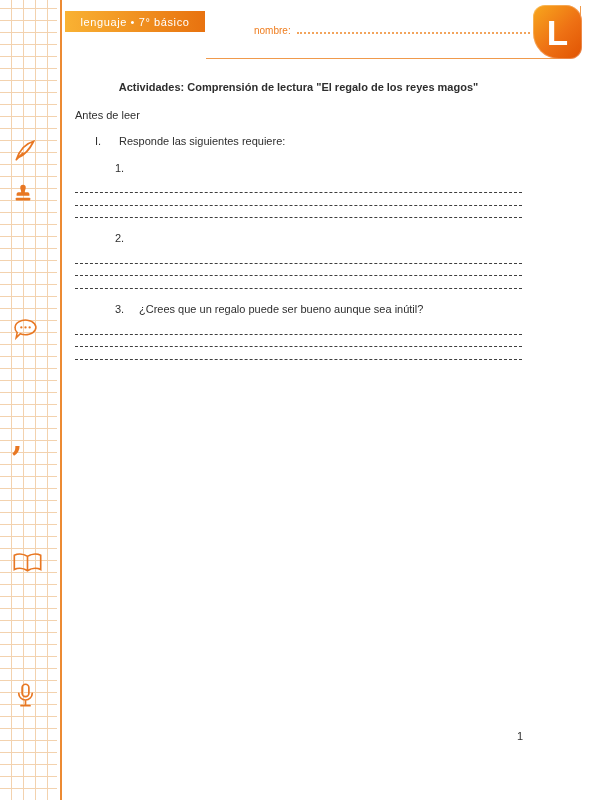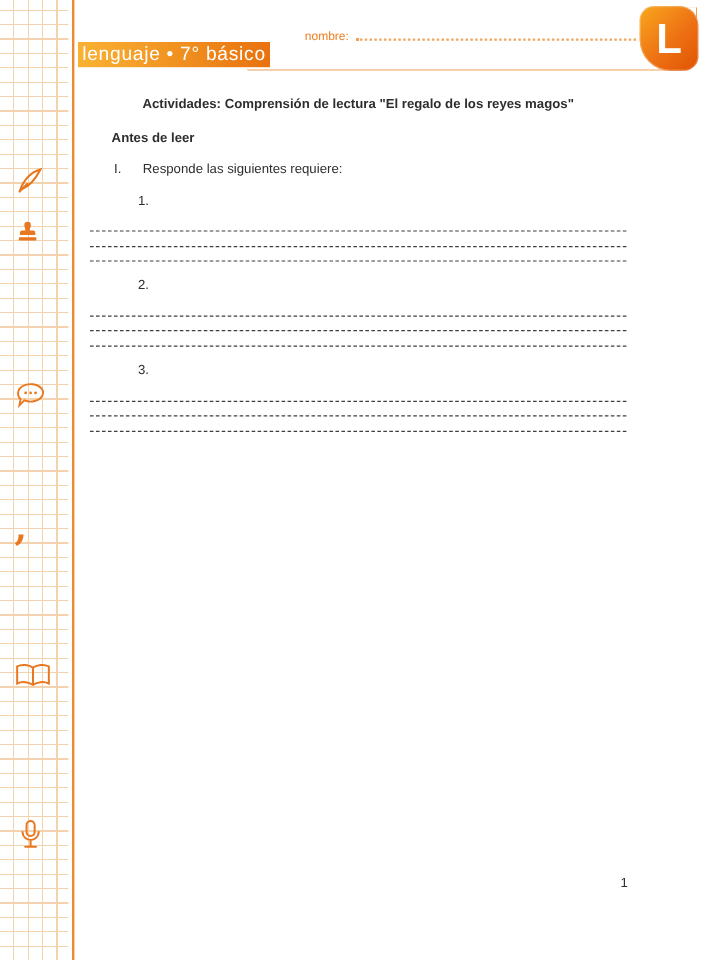--- a/index.html
+++ b/index.html
@@ -16,23 +16,23 @@
       repeating-linear-gradient(90deg, transparent 0 11px, #f3d2ae 11px 12px);
     background-color:#ffffff;
   }
   .sidebar-rule {
     position:absolute; left:60px; top:0; width:2px; height:800px; background:#ec8a33;
   }
   .side-icon { position:absolute; left:12px; color:#e87722; }
 
   
   .subject-bar {
-    position:absolute; left:65px; top:35px; width:160px; height:21px;
+    position:absolute; left:65px; top:11px; width:140px; height:21px;
     background:linear-gradient(90deg,#f9b233,#e8720f);
-    color:#ffffff; font-size:16px; letter-spacing:0.6px;
+    color:#ffffff; font-size:11px; letter-spacing:0.6px;
     display:flex; align-items:center; justify-content:center;
   }
   .header-curve {
     position:absolute; left:206px; top:6px; width:374px; height:52px;
     border-bottom:1.5px solid #f09a4c; border-right:1.5px solid #f09a4c;
     border-bottom-right-radius:16px;
   }
   .logo {
     position:absolute; left:533px; top:5px; width:49px; height:54px;
     background:linear-gradient(135deg,#f8a81d 0%, #ee7114 55%, #e05303 100%);
@@ -47,21 +47,21 @@
   .flabel { padding-bottom:1px;padding-left:32px; }
   .leader { border-bottom:2px dotted #f2a45c; margin:0 6px 3px 6px; }
   .leader.grow { flex:1; margin-right:0; }
   .leader.w1 { width:76px; }
   .leader.w2 { width:92px; }
 
   
   .main { position:absolute; left:75px; top:80px; width:447px; font-size:11px; line-height:1.38; }
   .title { text-align:center; font-weight:bold; margin-bottom:13px; }
   .intro { text-align:justify; margin-bottom:13px; }
-  .before { font-weight:bold; margin-bottom:11px;margin-left:18px; }
+  .before { font-weight:normal; margin-bottom:11px; }
   .instr { display:flex; padding-left:20px; margin-bottom:11px; }
   .instr .num { width:24px; flex:none; }
   .question { display:flex; padding-left:40px; margin-bottom:5px; }
   .question .qnum { width:24px; flex:none; }
   .lines { margin-bottom:13px; }
   .ansline { height:11.5px; border-bottom:1.3px dashed #3f3f3f; }
 
   .pagenum { position:absolute; left:517px; top:730px; font-size:11px; color:#2e2e2e; }
 
   .comma-glyph { font-family:"DejaVu Serif", serif; font-size:30px; font-weight:bold; line-height:0.6; }
@@ -141,20 +141,21 @@
       <span class="qnum">2.</span>
     </div>
     <div class="lines">
       <div class="ansline"></div>
       <div class="ansline"></div>
       <div class="ansline"></div>
     </div>
 
     <div class="question">
       <span class="qnum">3.</span>
+      <span>¿Crees que un regalo puede ser bueno aunque sea inútil?</span>
     </div>
     <div class="lines">
       <div class="ansline"></div>
       <div class="ansline"></div>
       <div class="ansline"></div>
     </div>
   </div>
 
   <div class="pagenum">1</div>
 </div>

